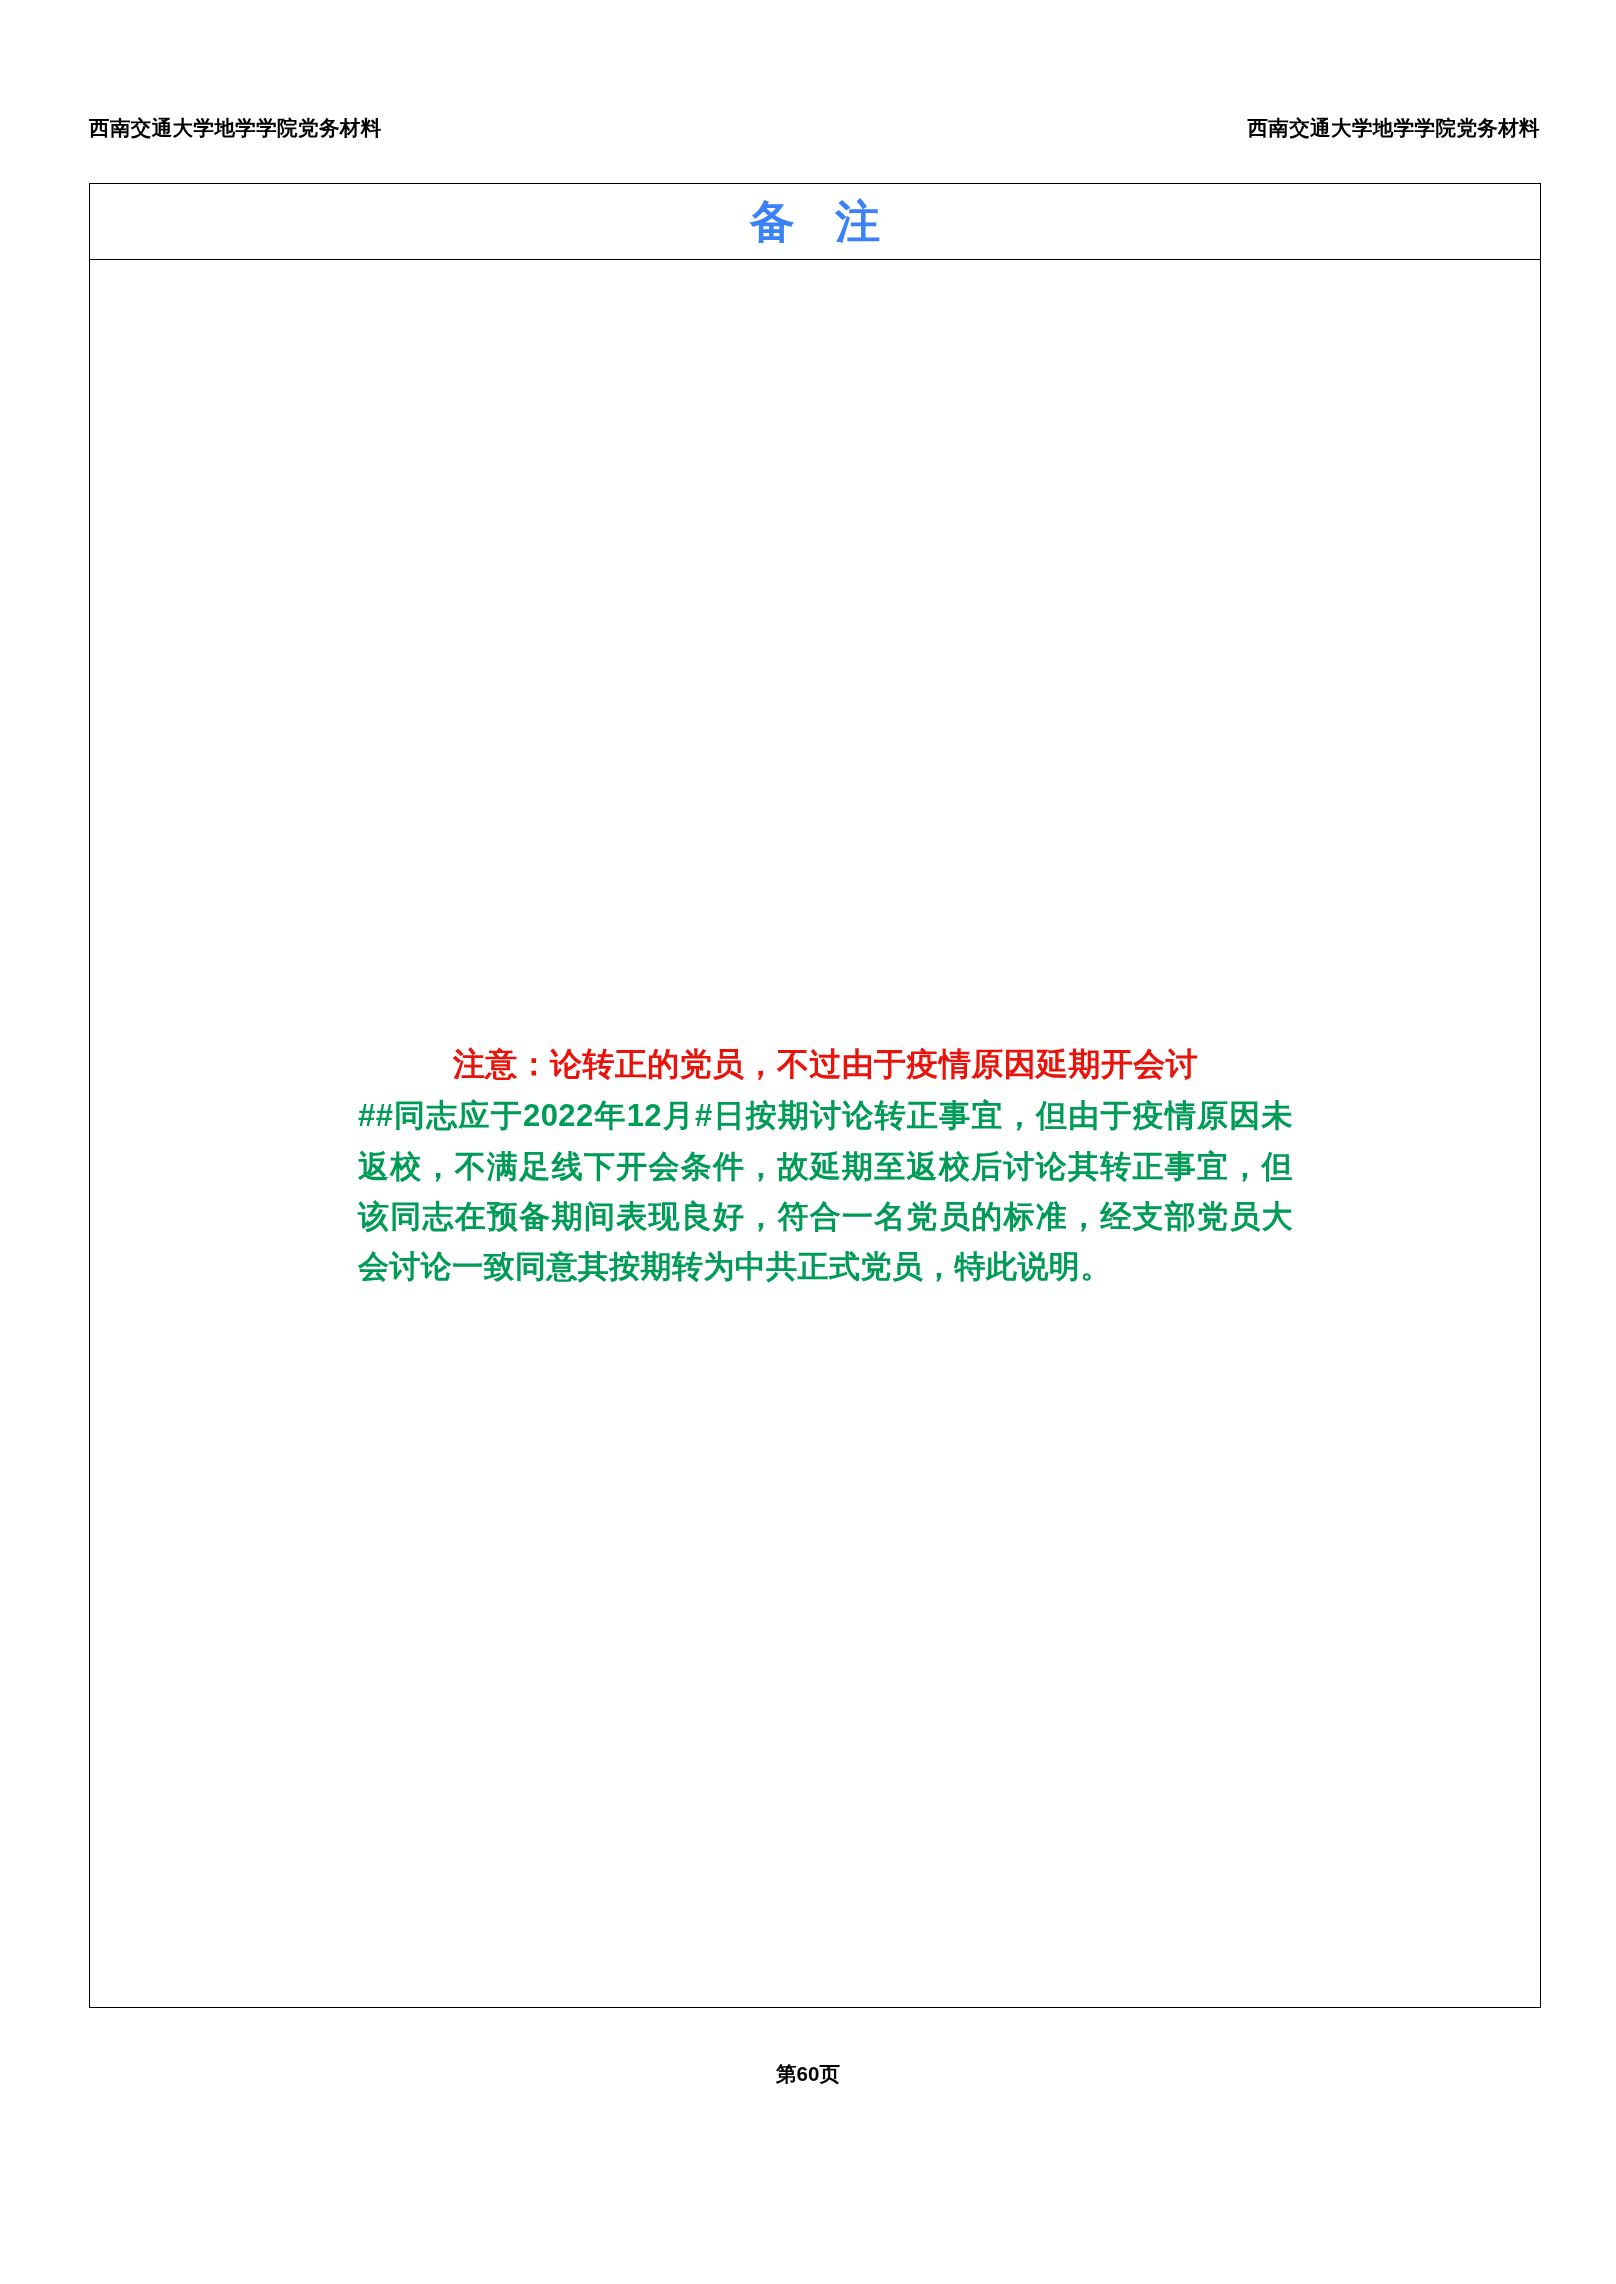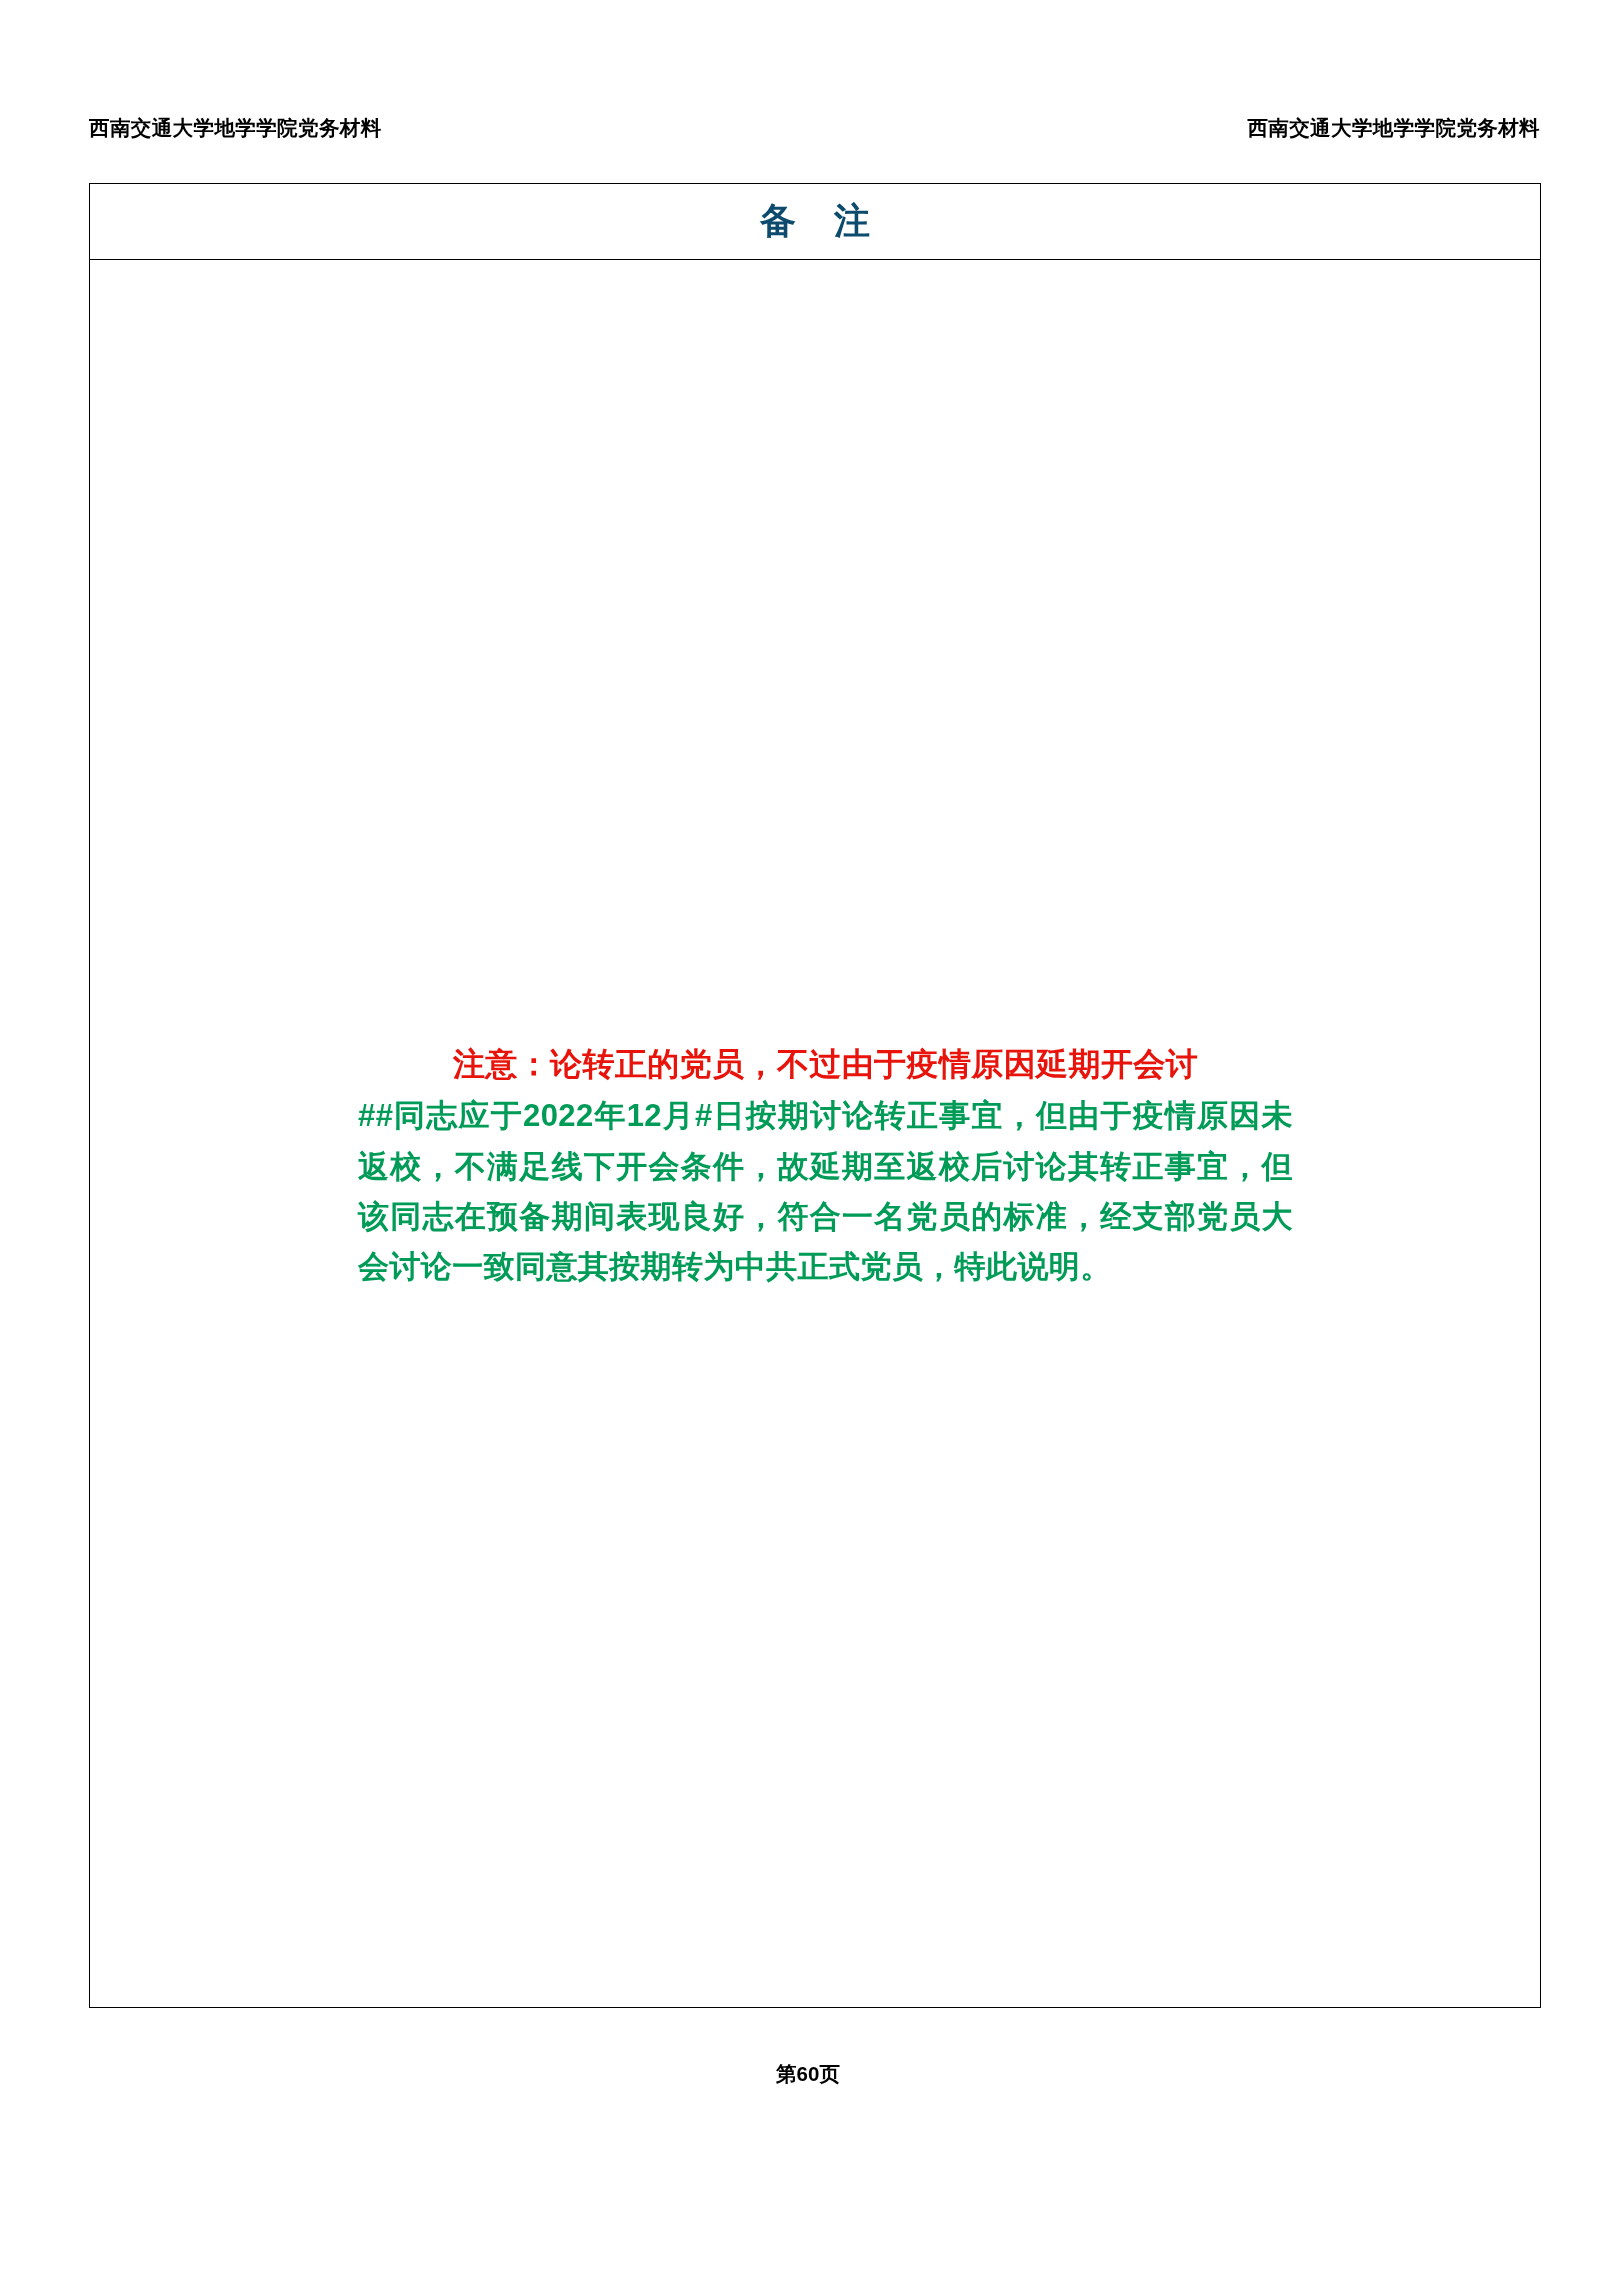--- a/index.html
+++ b/index.html
@@ -57,24 +57,24 @@
     height: 76px;
     border-bottom: 1.6px solid #000;
     box-sizing: border-box;
     display: flex;
     align-items: center;
     justify-content: center;
   }
   .frame-title span {
     font-family: "Liberation Sans", "DejaVu Sans", sans-serif;
     font-weight: bold;
-    font-size: 36px;
+    font-size: 45px;
     letter-spacing: 14px;
     text-indent: 14px;
-    color: #0c4a6e;
+    color: #3b82f6;
   }
   .frame-body {
     position: relative;
     height: calc(100% - 76px);
     box-sizing: border-box;
   }
 
   
   .note-block {
     position: absolute;

